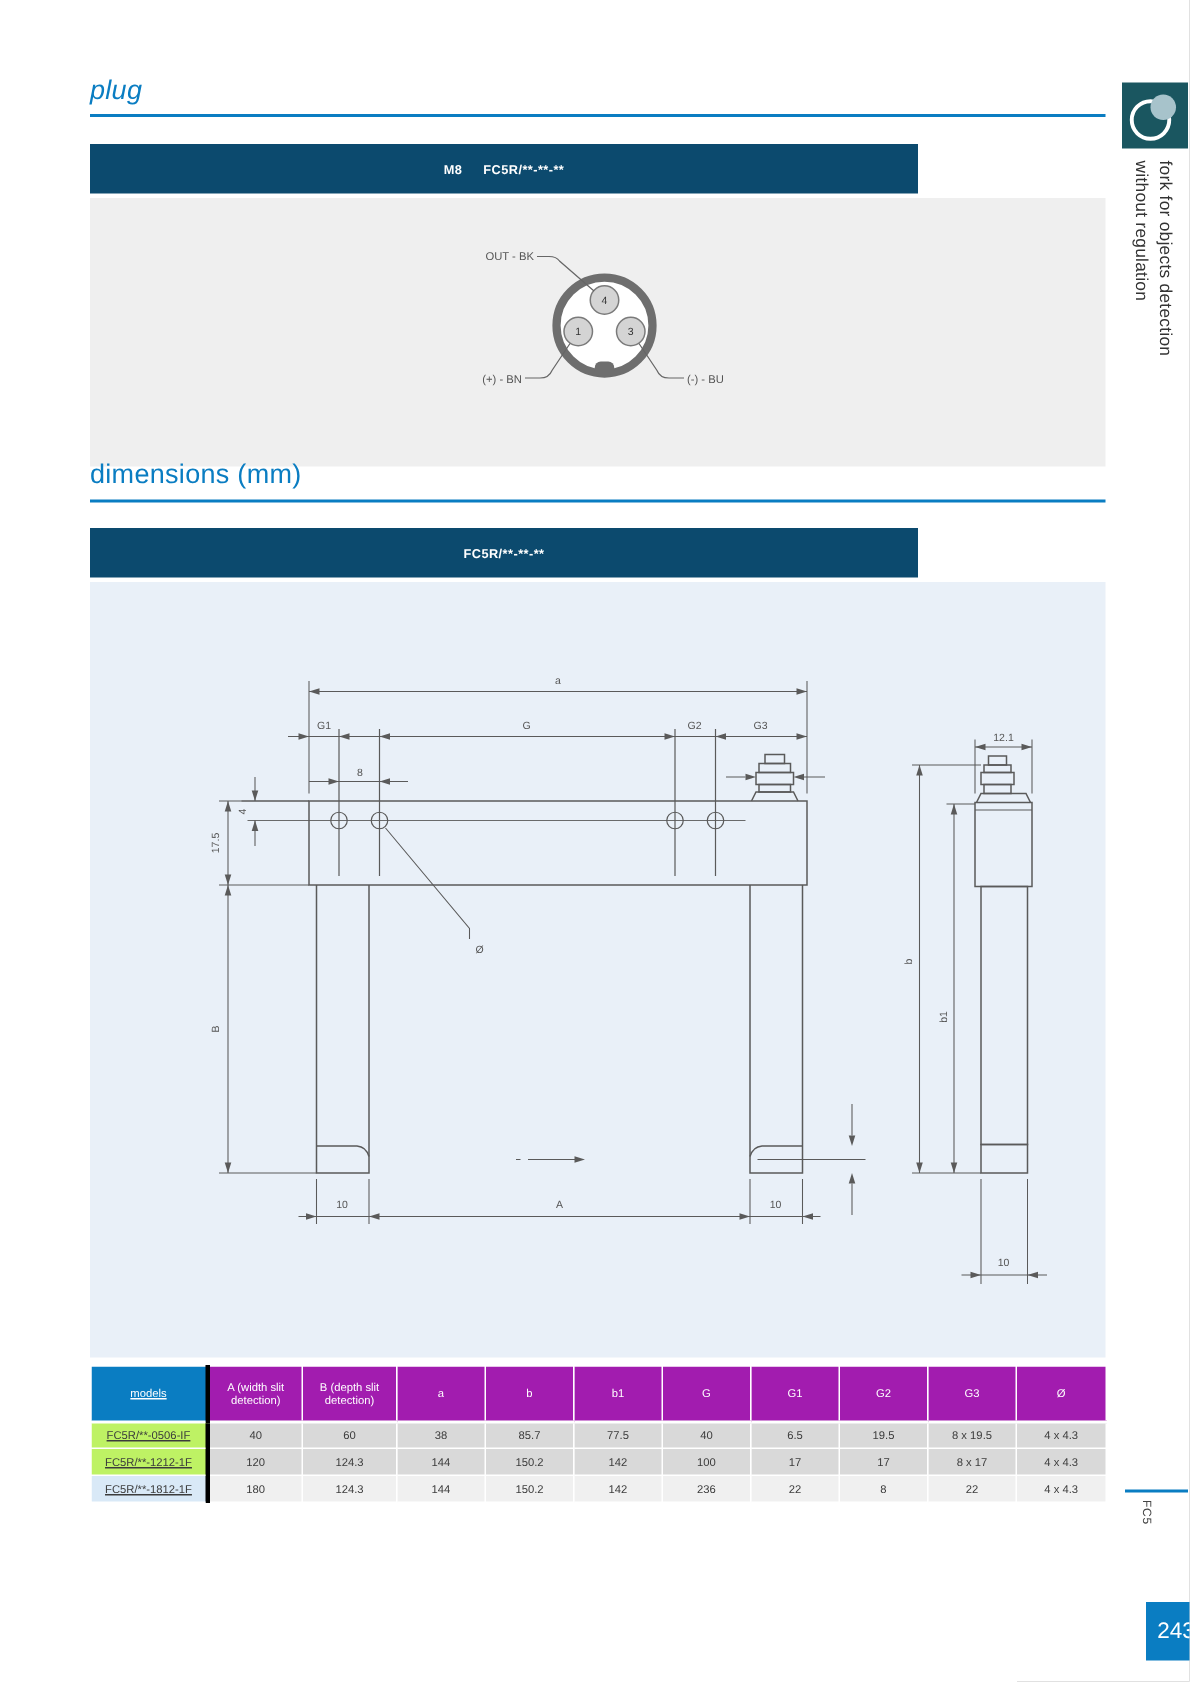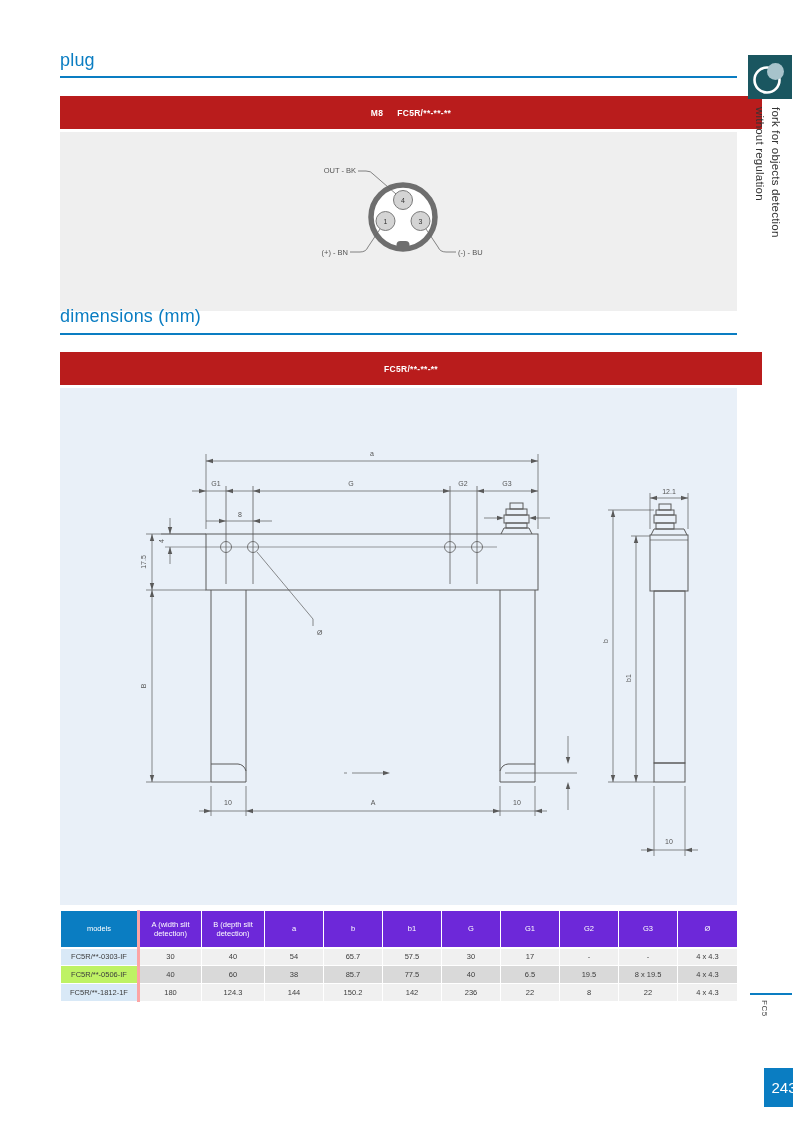--- a/index.html
+++ b/index.html
@@ -2,38 +2,38 @@
 <html><head>
 <meta charset="utf-8">
 <style>
   * { margin:0; padding:0; box-sizing:border-box; }
   body { background:#888; font-family:"Liberation Sans", sans-serif; }
   .page { position:relative; width:793px; height:1121px; background:#fff; margin:0 auto; overflow:hidden; }
 
   .section-heading { position:absolute; left:60px; color:#0a7dc2; font-size:18px; font-weight:400; letter-spacing:.2px; }
   .rule { position:absolute; left:60px; width:677px; height:2px; background:#0a7dc2; }
 
-  .bar { position:absolute; left:60px; width:702px; height:33px; background:#b91c1c; color:#fff;
+  .bar { position:absolute; left:60px; width:552px; height:33px; background:#0c4a6e; color:#fff;
          display:flex; align-items:center; justify-content:center; font-size:8.5px; font-weight:bold; letter-spacing:.3px; }
   .bar span { margin:0 7px; }
 
   .panel { position:absolute; left:60px; width:677px; }
   .plug-panel { top:132px; height:179px; background:#efefef; }
   .dims-panel { top:388px; height:517px; background:#e9f0f8; }
 
   .pinout { position:absolute; left:178px; top:10px; }
 
   
   .spec-table-wrap { position:absolute; left:60px; top:910px; width:677px; }
   table.spec { border-collapse:collapse; width:677px; table-layout:fixed; }
   table.spec td, table.spec th { border:1px solid #fff; font-weight:normal; text-align:center; vertical-align:middle;
       font-size:7.5px; color:#3c3c3c; padding:1px 2px; height:18px; }
-  table.spec th { background:#6d28d9; color:#fff; height:37px; border-bottom:2px solid #fff; }
+  table.spec th { background:#a21caf; color:#fff; height:37px; border-bottom:2px solid #fff; }
   table.spec th.models-h { background:#0a7dc2; }
-  table.spec th.models-h, table.spec td.model-c { border-right:3px solid #fca5a5; }
+  table.spec th.models-h, table.spec td.model-c { border-right:3px solid #000000;text-decoration:underline; }
   td.row-light { background:#f0f0f0; }
   td.row-dark  { background:#d9d9d9; }
   td.model-c { color:#444; text-align:center; }
   td.model-light { background:#d9e9f7; }
   td.model-dark  { background:#bef264; }
 
   
   .side-icon { position:absolute; left:748px; top:55px; width:44px; height:44px; background:#1a5660; }
   .vtext { position:absolute; left:752px; top:107px; height:220px;
            writing-mode:vertical-rl; font-size:11.5px; line-height:16px; color:#333; letter-spacing:.2px; }
@@ -44,21 +44,21 @@
 
   svg text { font-family:"Liberation Sans", sans-serif; }
   .dtext { font-size:7px; fill:#555; }
   .ptext { font-size:7.5px; fill:#555; }
 </style>
 </head>
 <body>
 
 <div class="page">
 
-  <h2 class="section-heading" style="top:50px;">plug</h2>
+  <h2 class="section-heading" style="top:50px;font-style:italic;">plug</h2>
   <div class="rule" style="top:76px;"></div>
 
   <div class="bar" style="top:96px;">
     <span>M8</span>
     <span>FC5R/**-**-**</span>
   </div>
 
   <div class="panel plug-panel">
     <svg class="pinout" width="300" height="132" viewBox="0 0 300 132">
 
@@ -247,43 +247,43 @@
             <th>b1</th>
             <th>G</th>
             <th>G1</th>
             <th>G2</th>
             <th>G3</th>
             <th>Ø</th>
           </tr>
         </thead>
       <tbody>
           <tr>
-            <td class="model-c model-light">FC5R/**-0303-IF</td>
-            <td class="row-light">30</td>
-            <td class="row-light">40</td>
-            <td class="row-light">54</td>
-            <td class="row-light">65.7</td>
-            <td class="row-light">57.5</td>
-            <td class="row-light">30</td>
-            <td class="row-light">17</td>
-            <td class="row-light">-</td>
-            <td class="row-light">-</td>
-            <td class="row-light">4 x 4.3</td>
-          </tr>
-          <tr>
             <td class="model-c model-dark">FC5R/**-0506-IF</td>
             <td class="row-dark">40</td>
             <td class="row-dark">60</td>
             <td class="row-dark">38</td>
             <td class="row-dark">85.7</td>
             <td class="row-dark">77.5</td>
             <td class="row-dark">40</td>
             <td class="row-dark">6.5</td>
             <td class="row-dark">19.5</td>
             <td class="row-dark">8 x 19.5</td>
+            <td class="row-dark">4 x 4.3</td>
+          </tr>
+          <tr>
+            <td class="model-c model-dark">FC5R/**-1212-1F</td>
+            <td class="row-dark">120</td>
+            <td class="row-dark">124.3</td>
+            <td class="row-dark">144</td>
+            <td class="row-dark">150.2</td>
+            <td class="row-dark">142</td>
+            <td class="row-dark">100</td>
+            <td class="row-dark">17</td>
+            <td class="row-dark">17</td>
+            <td class="row-dark">8 x 17</td>
             <td class="row-dark">4 x 4.3</td>
           </tr>
           <tr>
             <td class="model-c model-light">FC5R/**-1812-1F</td>
             <td class="row-light">180</td>
             <td class="row-light">124.3</td>
             <td class="row-light">144</td>
             <td class="row-light">150.2</td>
             <td class="row-light">142</td>
             <td class="row-light">236</td>

